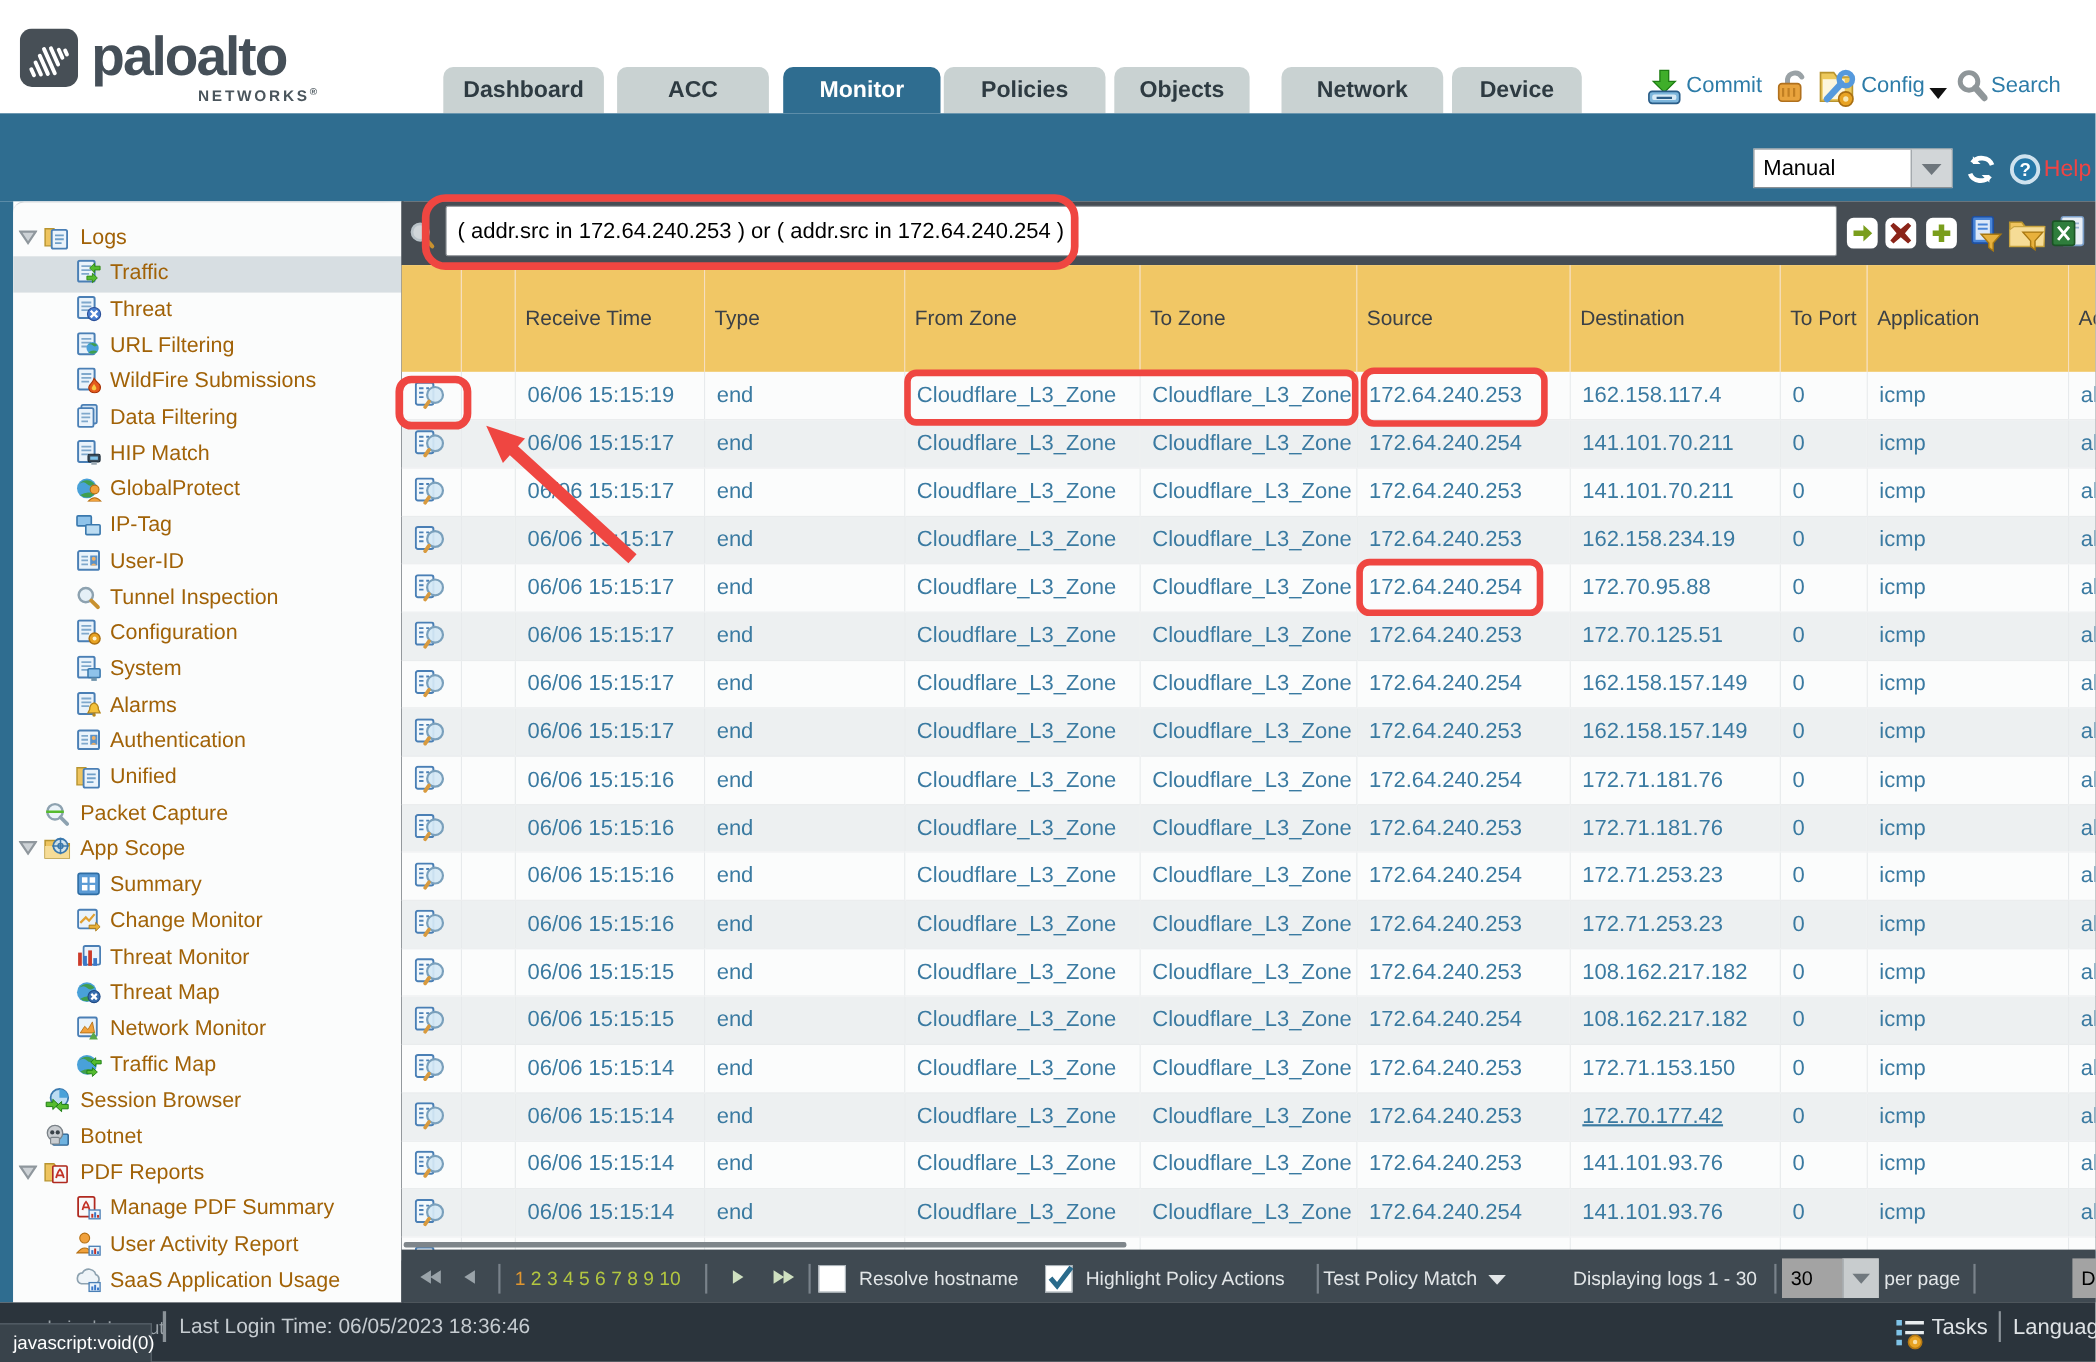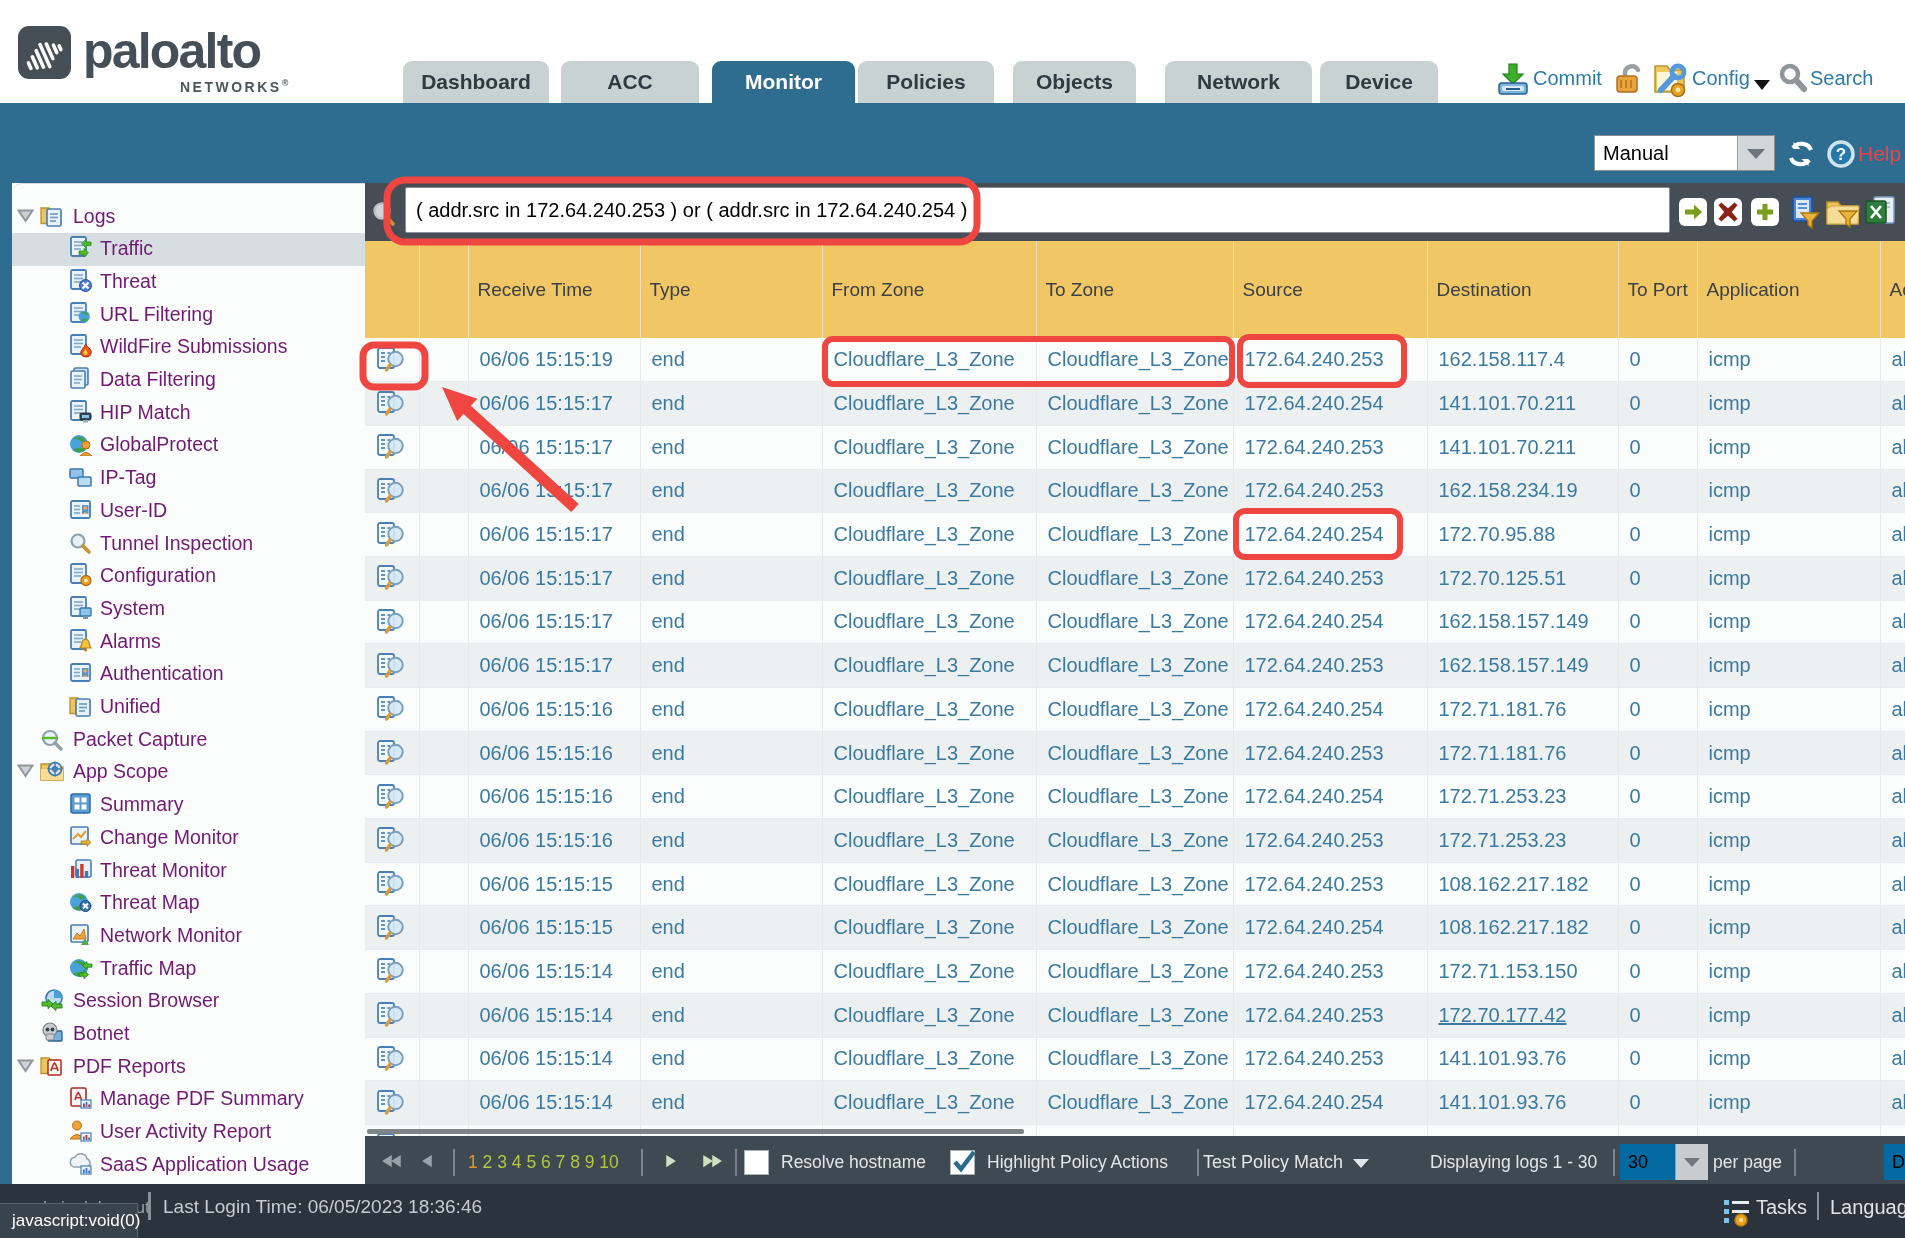--- a/index.html
+++ b/index.html
@@ -9,21 +9,21 @@
 .tab{top:61px;height:42px;background:#c9d2d2;border-radius:9px 9px 0 0;color:#2e3b42;
  font-size:21px;font-weight:bold;text-align:center;line-height:42px}
 .tab.act{background:#2f6d90;color:#fff}
 .toplink{font-size:20px;color:#2d7ca8;top:67px}
 
 #teal{left:0;top:103px;width:1905px;height:80px;background:#2f6d90}
 #lstrip{left:0;top:183px;width:12px;height:1001px;background:#2f6d90}
 
 #side{left:12px;top:183px;width:353px;height:1001px;background:#fbfcfc;border-radius:10px 0 0 0;
  border-top:1px solid #d6dadd}
-.sit{position:absolute;font-size:19.5px;color:#701a75;white-space:nowrap}
+.sit{position:absolute;font-size:19.5px;color:#a16207;white-space:nowrap}
 .sel{position:absolute;left:0;width:353px;height:33px;background:#d7dee2}
 
 #content{left:365px;top:183px;width:1540px;height:1001px;background:#464d54}
 #finput{position:absolute;left:40px;top:4px;width:1265px;height:46px;background:#fff;border:1px solid #8a9094;
  border-radius:2px;font-size:20px;color:#000;line-height:44px;padding-left:10px;white-space:nowrap;overflow:hidden}
 .fbtn{position:absolute;top:15px;width:28px;height:28px;background:#fff;border-radius:6px}
 
 #tblwrap{position:absolute;left:0px;top:58px;width:1540px;height:905px;overflow:hidden}
 #tbl{border-collapse:collapse;table-layout:fixed;background:#fff;width:1540px}
 #tbl th{background:#f1c765;height:97px;font-size:19px;font-weight:normal;color:#3b4046;text-align:left;
@@ -31,21 +31,21 @@
 #tbl td{height:43.7px;font-size:20px;color:#3a7aa1;padding:0 0 0 11px;border-left:1px solid #e7eaec;
  white-space:nowrap;overflow:hidden;vertical-align:middle}
 #tbl tr.even td{background:#edf0f1}
 #tbl tr.odd td{background:#fbfcfc}
 #tbl tr td{border-bottom:1px solid #e9eced}
 
 #hthumb{position:absolute;left:2px;top:946px;width:657px;height:5px;background:#7e858a;border-radius:2px}
 #pgbar{position:absolute;left:0;top:953px;width:1540px;height:48px;background:#3f4951}
 .pgt{position:absolute;color:#e2e6e8;font-size:17.5px;top:16px;white-space:nowrap}
 .pgdiv{position:absolute;top:13px;width:2px;height:27px;background:#79828a}
-.wsel{position:absolute;background:#0369a1;height:36px;top:8px}
+.wsel{position:absolute;background:#a3a3a3;height:36px;top:8px}
 .wsel .ar{position:absolute;right:0;top:0;width:33px;height:36px;background:#c8ccce;border-left:1px solid #9aa0a3}
 .wsel .tx{position:absolute;left:8px;top:0;font-size:18px;color:#000;line-height:36px}
 .caret{width:0;height:0;border-left:8px solid transparent;border-right:8px solid transparent;border-top:9px solid #70787e;
  position:absolute;left:8px;top:14px}
 
 #status{left:0;top:1184px;width:1905px;height:54px;background:#2b343c}
 #tip{position:absolute;left:0;top:1203px;width:138px;height:49px;background:#39434b;border:1px solid #5c666e;
  border-left:none;border-bottom:none;color:#fff;font-size:17px;line-height:33px;padding-left:12px}
 svg{display:block}
 </style></head><body>
@@ -61,21 +61,21 @@
 <line x1="33" y1="20" x2="33" y2="36"></line>
 <line x1="39" y1="24" x2="39" y2="32"></line>
 <line x1="44" y1="27" x2="44" y2="31"></line>
 </g>
     </svg>
 <div class="abs" style="left:83px;top:22px;font-size:50px;font-weight:bold;color:#454f58;letter-spacing:-1.8px">paloalto</div>
 <div class="abs" style="left:180px;top:78px;font-size:14px;font-weight:bold;color:#4a555c;letter-spacing:2.5px">NETWORKS<span style="font-size:9px;vertical-align:6px">®</span></div>
 <div class="abs tab" style="left:403px;width:146px">Dashboard</div>
 <div class="abs tab" style="left:561px;width:138px">ACC</div>
 <div class="abs tab act" style="left:712px;width:143px">Monitor</div>
-<div class="abs tab" style="left:858px;width:136px">Policies</div>
+<div class="abs tab" style="left:858px;width:147px">Policies</div>
 <div class="abs tab" style="left:1013px;width:123px">Objects</div>
 <div class="abs tab" style="left:1165px;width:147px">Network</div>
 <div class="abs tab" style="left:1320px;width:118px">Device</div>
 <svg class="abs" style="left:1497px;top:62px" width="32" height="34" viewBox="0 0 32 34">
 <path d="M12 2 h8 v10 h6 l-10 10 -10-10 h6 z" fill="#3fae2a" stroke="#1d7d12" stroke-width="1.2"></path>
 <rect x="2" y="21" width="28" height="11" rx="3" fill="#7db6dc" stroke="#2a5d88" stroke-width="1.5"></rect>
 <rect x="5" y="24" width="22" height="5" rx="2" fill="#d7eaf6"></rect>
 <line x1="9" y1="27" x2="23" y2="27" stroke="#2a5d88" stroke-width="2"></line>
 </svg>
 <div class="abs toplink" style="left:1533px">Commit</div>

